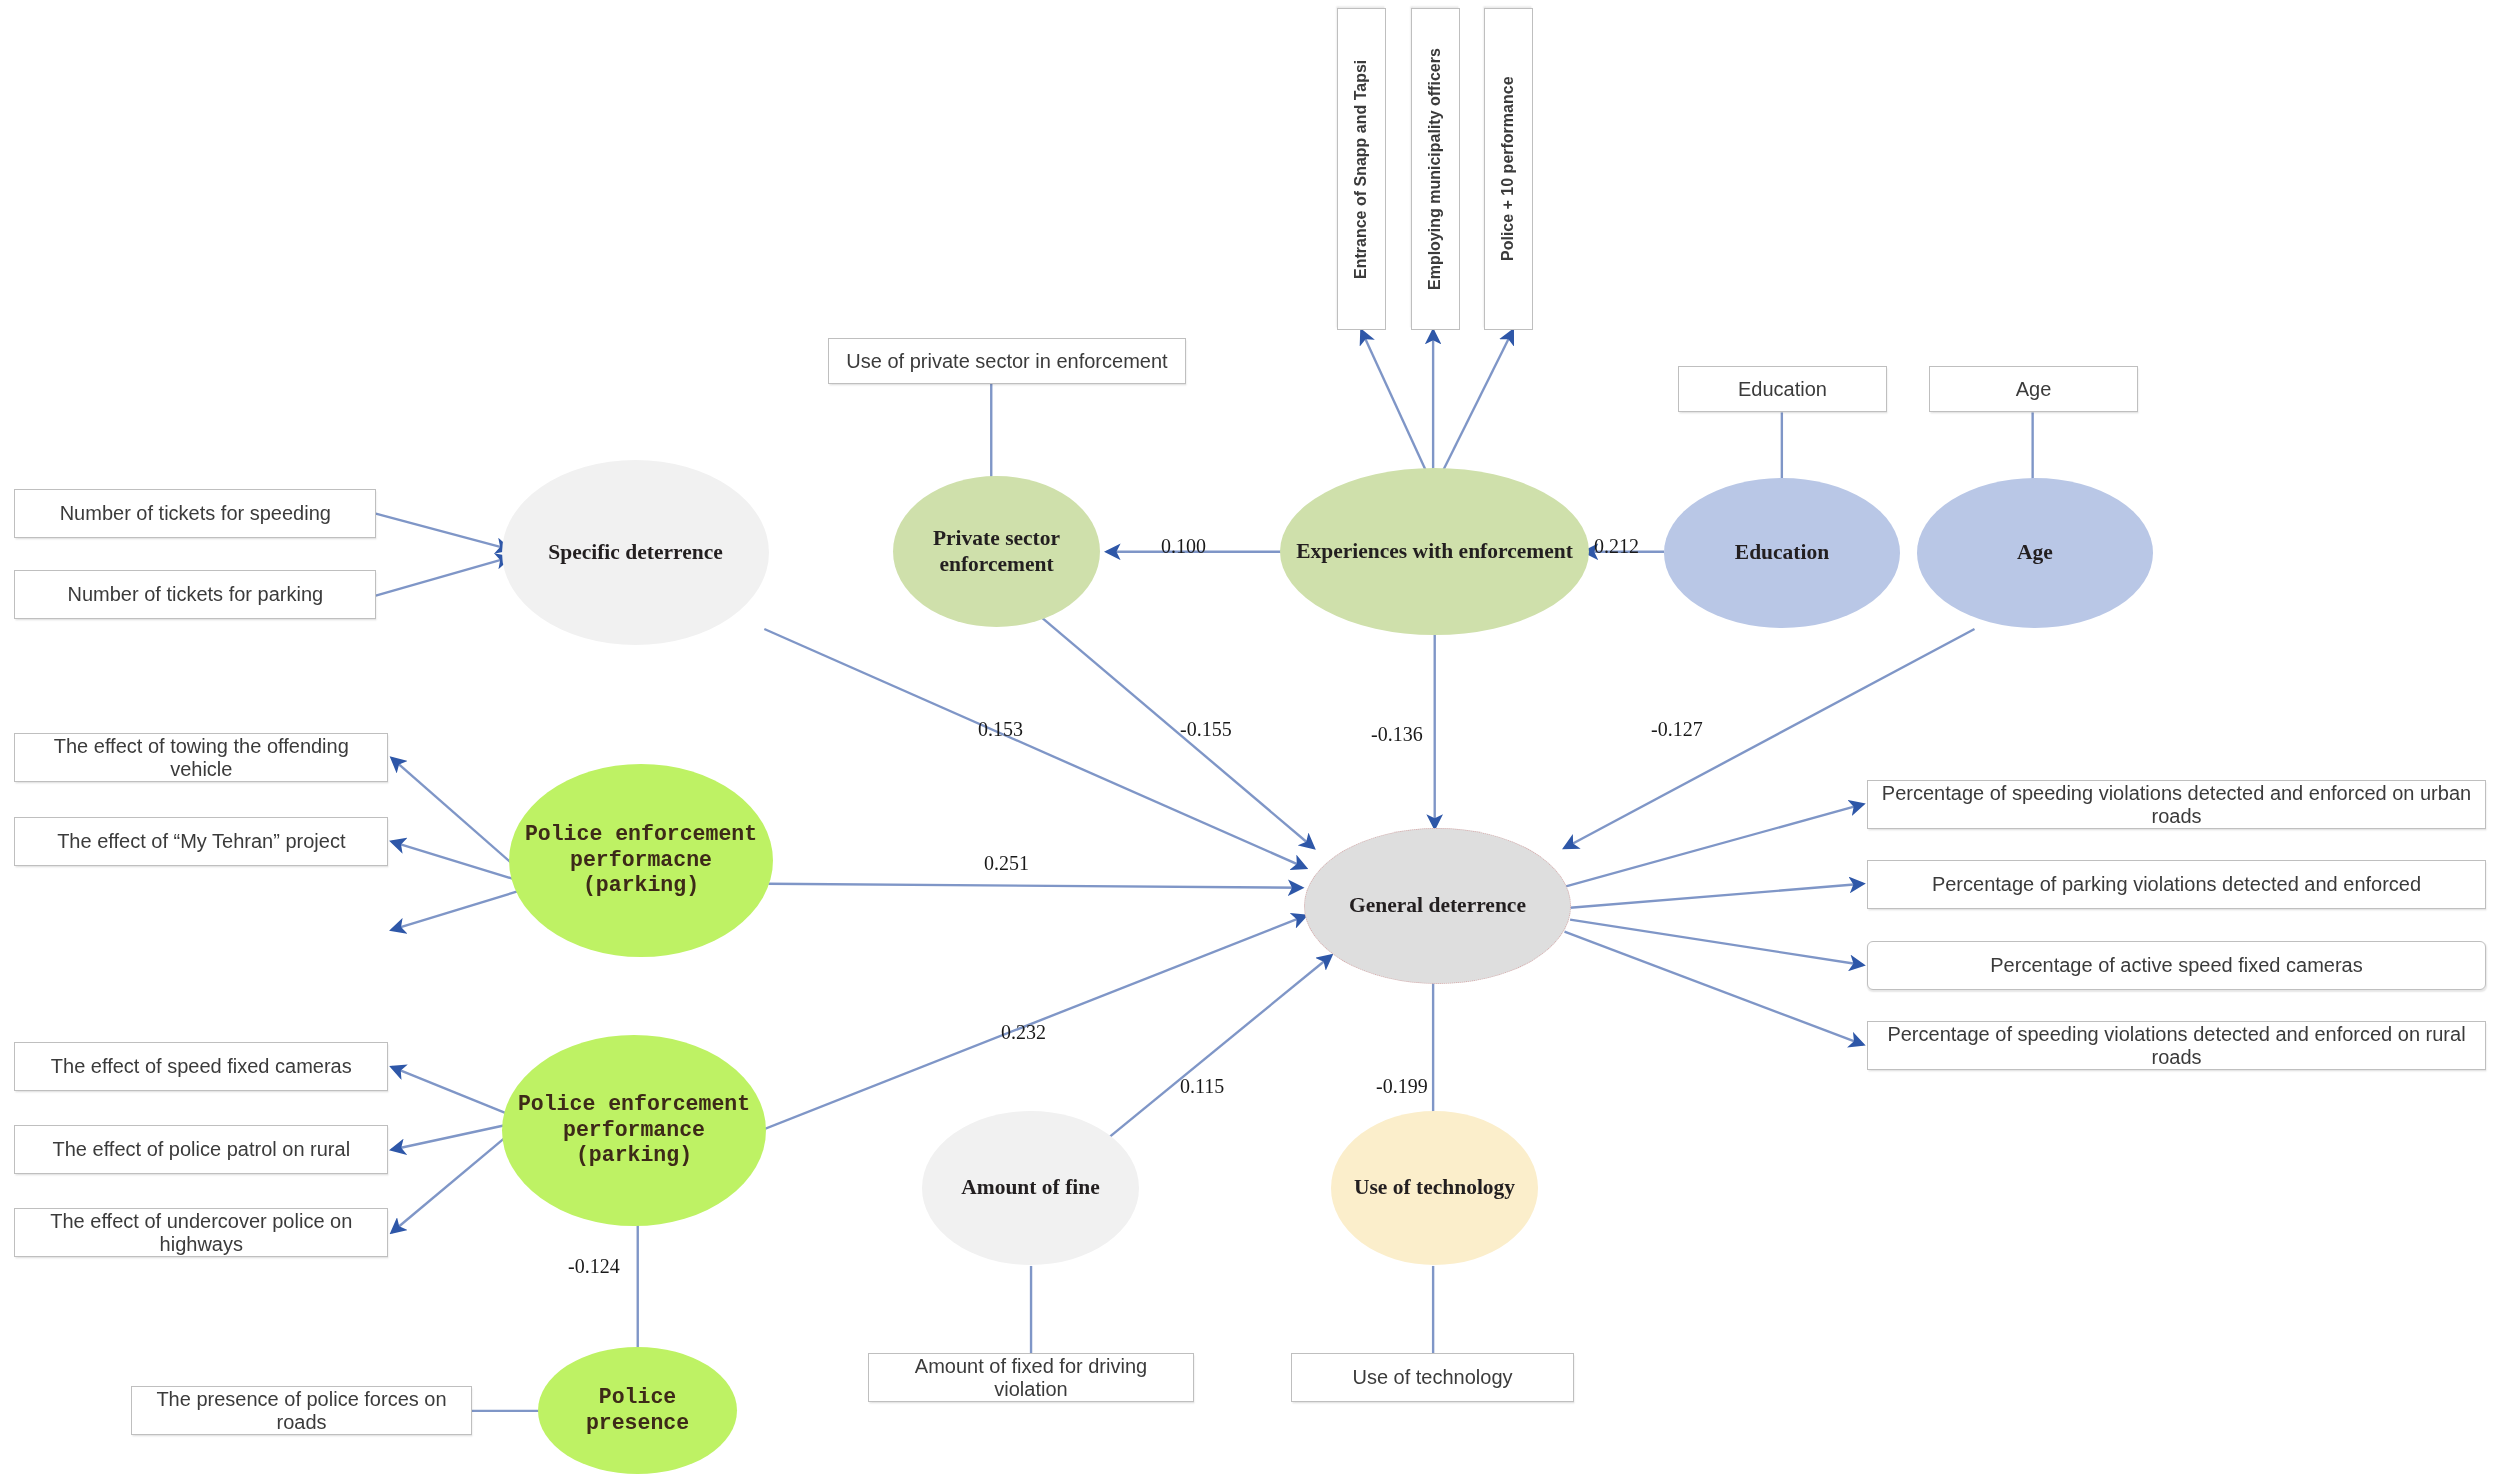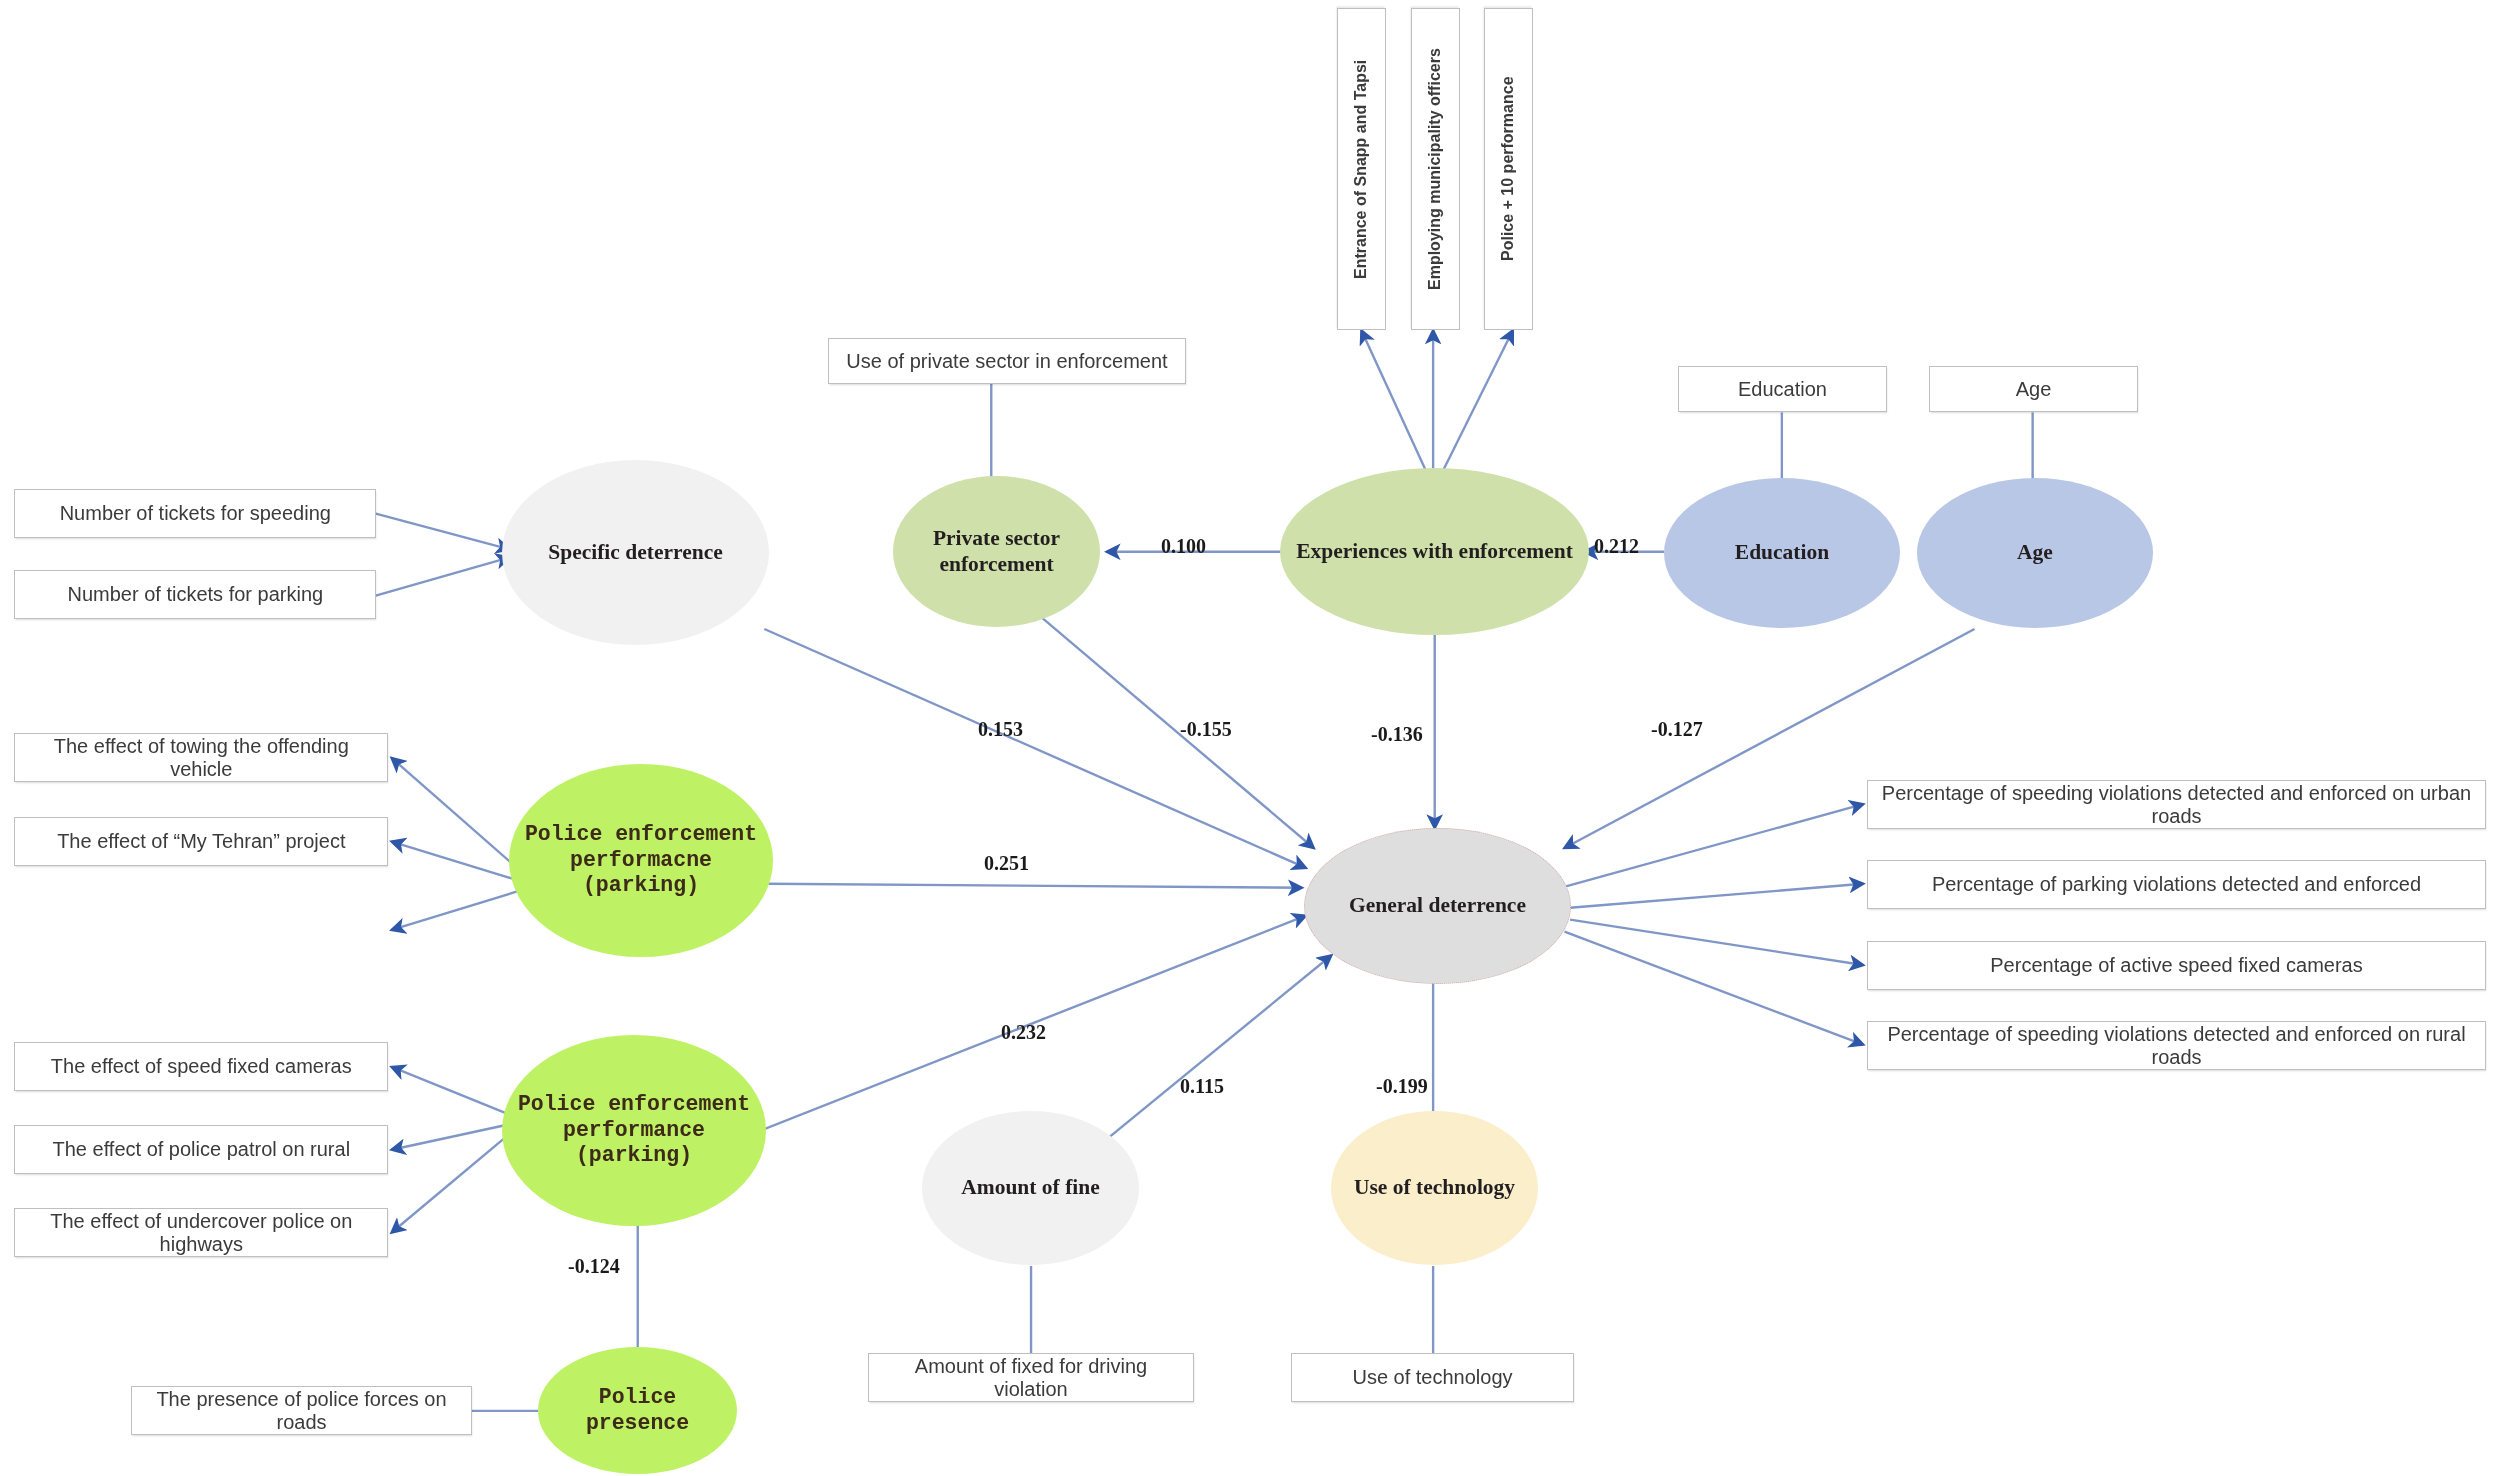--- a/index.html
+++ b/index.html
@@ -72,21 +72,21 @@
   .node.lgray   { background: #f1f1f1; }
   .node.cream   { background: #fbeecb; }
   .node.dotted-outline {
     border: 1.6px dotted #d8a9a9;
     background: #dedede;
   }
   
   .coef {
     position: absolute;
     font-family: "Liberation Serif", "DejaVu Serif", serif;
-    font-weight: bold;
+    font-weight: normal;
     font-size: 20px;
     color: #1a1a1a;
     white-space: nowrap;
     background: transparent;
   }
 </style>
 </head>
 <body>
 
 <div id="canvas">
@@ -179,21 +179,21 @@
   <div class="ind-box vertical" style="left:1484px; top:8px; width:49px; height:322px;">Police + 10 performance</div>
 
   <div class="ind-box" style="left:1678px; top:366px; width:209px; height:46px;">Education</div>
   <div class="ind-box" style="left:1929px; top:366px; width:209px; height:46px;">Age</div>
 
   <div class="ind-box" style="left:868px; top:1353px; width:326px; height:49px;">Amount of fixed for driving violation</div>
   <div class="ind-box" style="left:1291px; top:1353px; width:283px; height:49px;">Use of technology</div>
 
   <div class="ind-box" style="left:1867px; top:780px;  width:619px; height:49px;">Percentage of speeding violations detected and enforced on urban roads</div>
   <div class="ind-box" style="left:1867px; top:860px; width:619px; height:49px;">Percentage of parking violations detected and enforced</div>
-  <div class="ind-box" style="left:1867px; top:941px; width:619px; height:49px;">Percentage of active speed fixed cameras</div>
+  <div class="ind-box" style="left:1867px; top:941px; width:619px; height:49px;border-radius:6px;">Percentage of active speed fixed cameras</div>
   <div class="ind-box" style="left:1867px; top:1021px; width:619px; height:49px;">Percentage of speeding violations detected and enforced on rural roads</div>
 
   <div class="node lgray" style="left:502px; top:460px; width:267px; height:185px;">Specific deterrence</div>
 
   <div class="node green" style="left:893px; top:476px; width:207px; height:151px;">Private sector enforcement</div>
 
   <div class="node green" style="left:1280px; top:468px; width:309px; height:167px;">Experiences with enforcement</div>
 
   <div class="node blue" style="left:1664px; top:478px; width:236px; height:150px;">Education</div>
 

